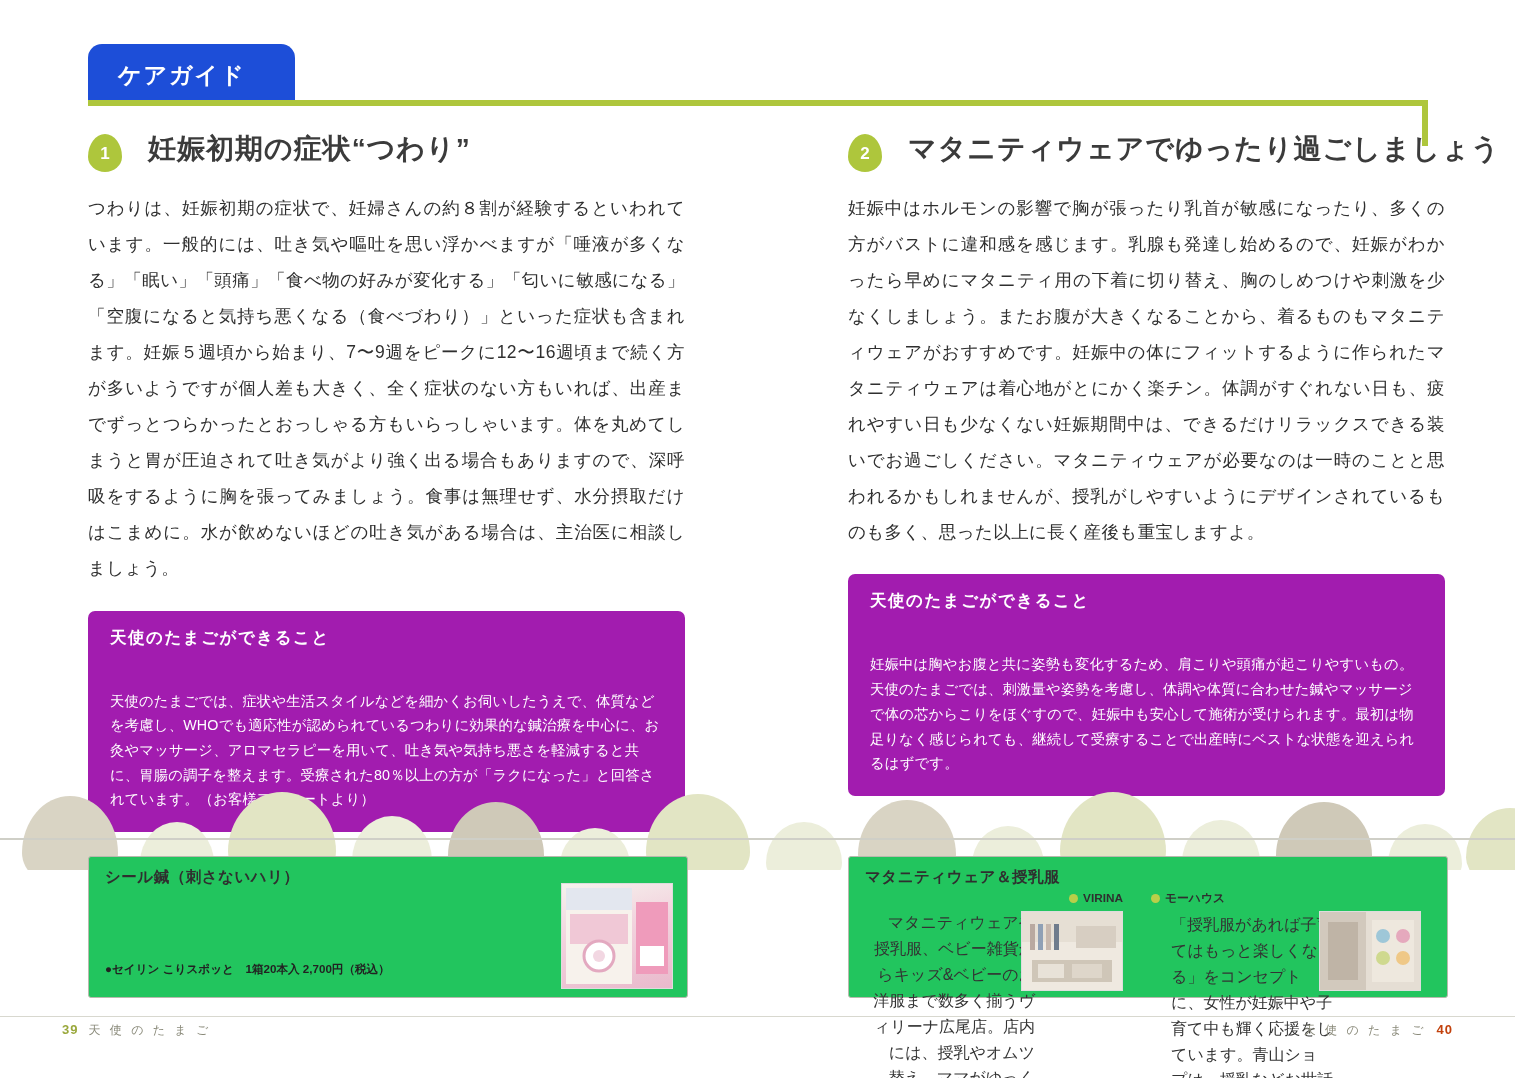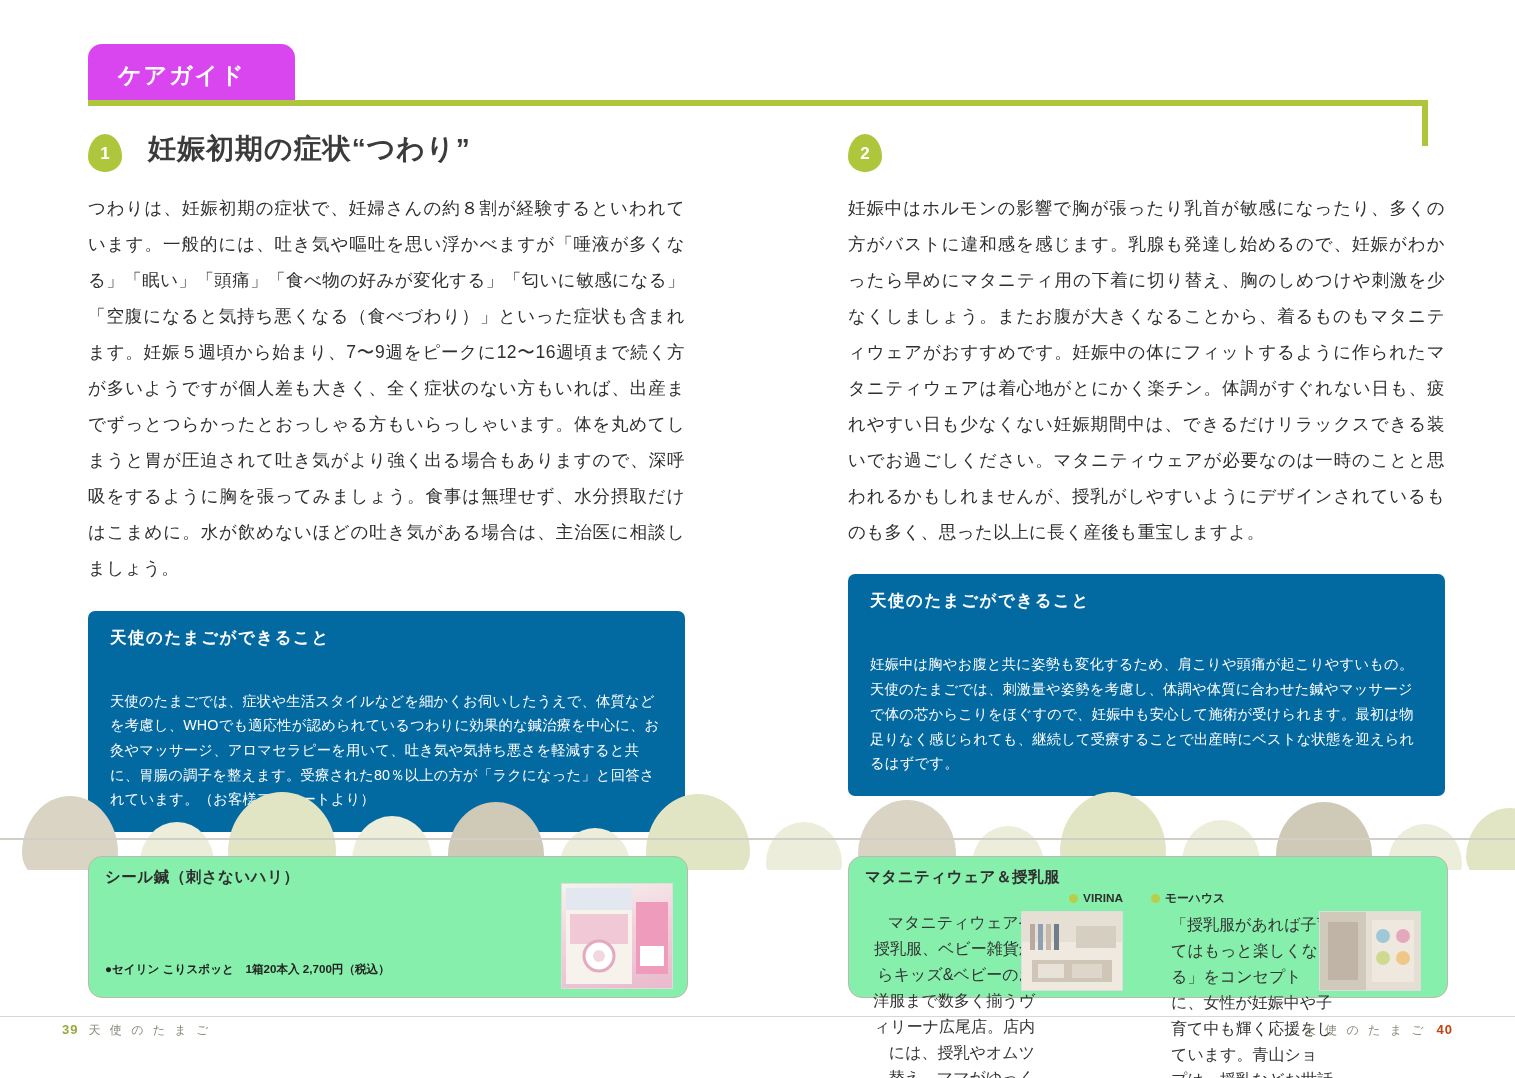--- a/index.html
+++ b/index.html
@@ -8,21 +8,21 @@
     background:#ffffff;
     font-family:"Liberation Sans","DejaVu Sans",sans-serif;
     position:relative;overflow:hidden;
   }
   .page{position:absolute;inset:0;}
 
   
   .tab-wrap{position:absolute;left:88px;top:44px;width:1340px;height:62px;}
   .tab{
     position:absolute;left:0;top:0;width:207px;height:58px;
-    background:#d946ef;border-radius:14px 14px 0 0;
+    background:#1d4ed8;border-radius:14px 14px 0 0;
   }
   .tab-label{
     position:absolute;left:30px;top:16px;color:#ffffff;font-size:23px;
     letter-spacing:2px;font-weight:bold;
   }
   .tab-rule{
     position:absolute;left:0;top:56px;width:1340px;height:6px;
     background:#aec63c;border-radius:0 0 0 0;
   }
   .tab-rule:after{
@@ -45,36 +45,36 @@
     letter-spacing:1px;font-weight:bold;white-space:nowrap;text-align:right;
   }
 
   .body-text{
     margin-top:6px;font-size:17.5px;line-height:2.06;color:#2f2f2f;
     letter-spacing:0.4px;text-align:justify;width:597px;
   }
 
   
   .callout{
-    margin-top:24px;background:#0369a1;border-radius:7px;
+    margin-top:24px;background:#a21caf;border-radius:7px;
     padding:16px 22px 20px 22px;width:553px;color:#ffffff;
   }
   .callout-title{font-size:16.5px;font-weight:bold;letter-spacing:1.5px;margin-bottom:8px;}
   .callout-text{font-size:14.3px;line-height:1.73;letter-spacing:0.2px;margin-top:40px;}
 
   
   .band{position:absolute;left:0;top:760px;width:1515px;height:110px;overflow:hidden;}
   .egg{position:absolute;bottom:-18px;border-radius:50% 50% 48% 48%/62% 62% 38% 38%;}
 
   .band-line{position:absolute;left:0;top:838px;width:1515px;height:2px;background:#cfcfc7;}
 
   
   .prod{
-    position:absolute;top:856px;border:1px solid #b9b9ad;background:#86efac;
-    border-radius:14px;
+    position:absolute;top:856px;border:1px solid #b9b9ad;background:#22c55e;
+    border-radius:3px;
   }
   .prod-left{left:88px;width:598px;height:140px;}
   .prod-right{left:848px;width:598px;height:140px;}
   .prod-title{
     position:absolute;left:16px;top:10px;font-size:15.5px;font-weight:bold;color:#2f2f2f;
     letter-spacing:0.5px;
   }
   .prod-body{
     position:absolute;left:16px;top:36px;width:392px;font-size:11.6px;line-height:1.72;
     color:#333;letter-spacing:0.1px;
@@ -130,20 +130,21 @@
     <div class="body-text">つわりは、妊娠初期の症状で、妊婦さんの約８割が経験するといわれています。一般的には、吐き気や嘔吐を思い浮かべますが「唾液が多くなる」「眠い」「頭痛」「食べ物の好みが変化する」「匂いに敏感になる」「空腹になると気持ち悪くなる（食べづわり）」といった症状も含まれます。妊娠５週頃から始まり、7〜9週をピークに12〜16週頃まで続く方が多いようですが個人差も大きく、全く症状のない方もいれば、出産までずっとつらかったとおっしゃる方もいらっしゃいます。体を丸めてしまうと胃が圧迫されて吐き気がより強く出る場合もありますので、深呼吸をするように胸を張ってみましょう。食事は無理せず、水分摂取だけはこまめに。水が飲めないほどの吐き気がある場合は、主治医に相談しましょう。</div>
     <div class="callout">
       <div class="callout-title">天使のたまごができること</div>
       <div class="callout-text">天使のたまごでは、症状や生活スタイルなどを細かくお伺いしたうえで、体質などを考慮し、WHOでも適応性が認められているつわりに効果的な鍼治療を中心に、お灸やマッサージ、アロマセラピーを用いて、吐き気や気持ち悪さを軽減すると共に、胃腸の調子を整えます。受療された80％以上の方が「ラクになった」と回答されています。（お客様アンケートより）</div>
     </div>
   </div>
 
   <div class="col col-right">
     <div class="sec-head">
       <div class="badge">2</div>
+      <div class="sec-title">マタニティウェアでゆったり過ごしましょう</div>
     </div>
     <div class="body-text">妊娠中はホルモンの影響で胸が張ったり乳首が敏感になったり、多くの方がバストに違和感を感じます。乳腺も発達し始めるので、妊娠がわかったら早めにマタニティ用の下着に切り替え、胸のしめつけや刺激を少なくしましょう。またお腹が大きくなることから、着るものもマタニティウェアがおすすめです。妊娠中の体にフィットするように作られたマタニティウェアは着心地がとにかく楽チン。体調がすぐれない日も、疲れやすい日も少なくない妊娠期間中は、できるだけリラックスできる装いでお過ごしください。マタニティウェアが必要なのは一時のことと思われるかもしれませんが、授乳がしやすいようにデザインされているものも多く、思った以上に長く産後も重宝しますよ。</div>
     <div class="callout">
       <div class="callout-title">天使のたまごができること</div>
       <div class="callout-text">妊娠中は胸やお腹と共に姿勢も変化するため、肩こりや頭痛が起こりやすいもの。天使のたまごでは、刺激量や姿勢を考慮し、体調や体質に合わせた鍼やマッサージで体の芯からこりをほぐすので、妊娠中も安心して施術が受けられます。最初は物足りなく感じられても、継続して受療することで出産時にベストな状態を迎えられるはずです。</div>
     </div>
   </div>
 
   <div class="band" id="egg-band">
       <div class="egg" style="left: 22px; width: 96px; height: 92px; background: rgb(217, 212, 196);"></div>

